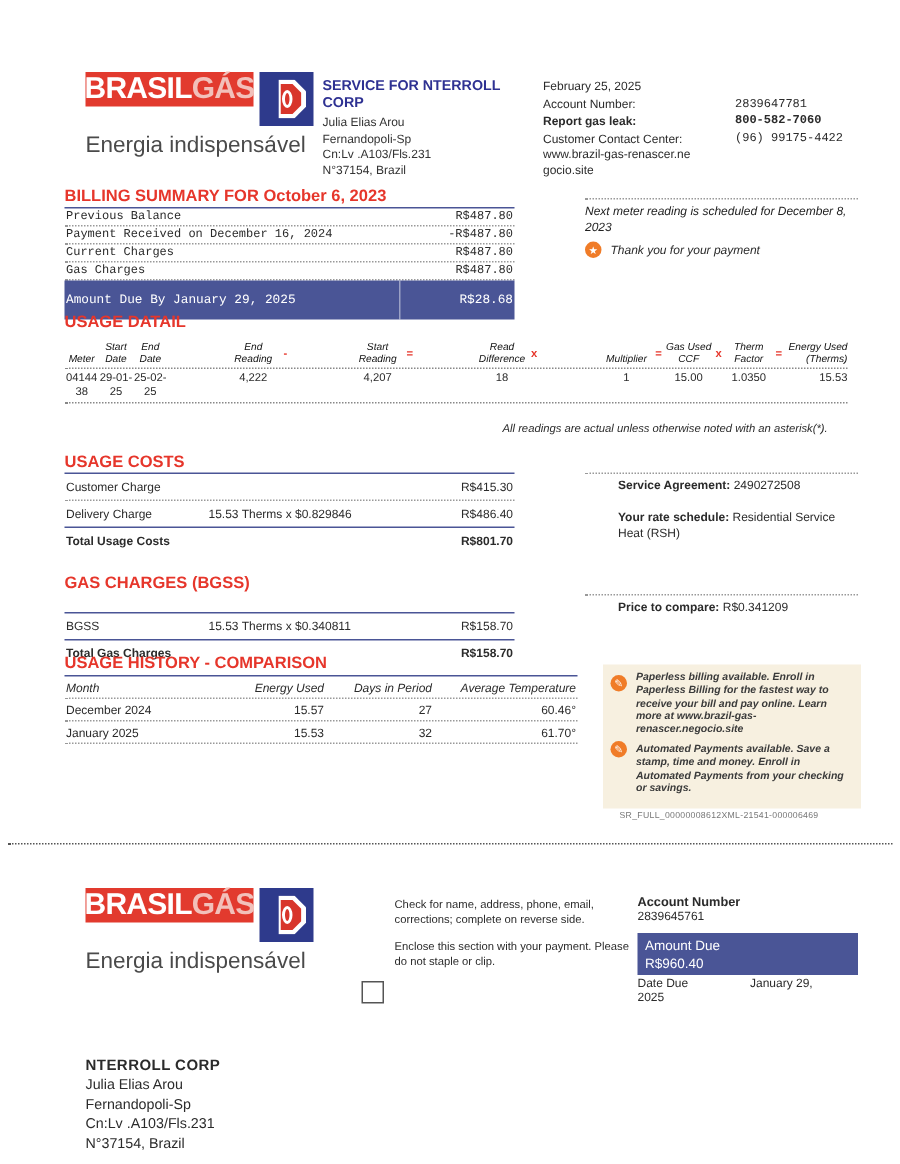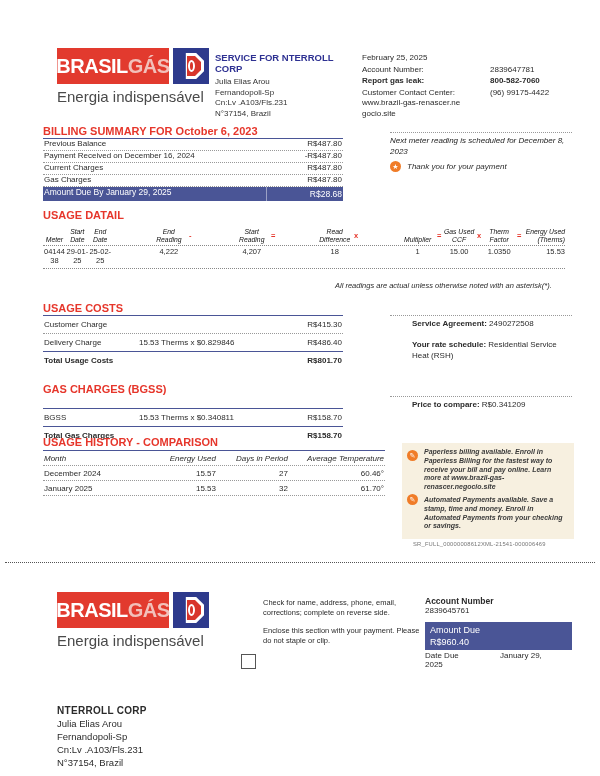--- a/index.html
+++ b/index.html
@@ -1,52 +1,52 @@
 <!DOCTYPE html>
 <html><head>
 <meta charset="utf-8">
 <style>
   html,body{margin:0;padding:0;background:#ffffff;}
   .page{position:relative;width:600px;height:776px;background:#fff;
         font-family:"Liberation Sans", sans-serif;color:#2b2b2b;overflow:hidden;}
 
   
   .logo-block{position:absolute;width:160px;}
-  .logo-red{position:absolute;left:0;top:0;width:112px;height:36px;background:#e23a2e;
+  .logo-red{position:absolute;left:0;top:0;width:112px;height:23px;background:#e23a2e;
             display:flex;align-items:center;justify-content:center;text-align:right;}
   .logo-red .b1{color:#fff;font-weight:bold;font-size:20px;letter-spacing:-0.5px;}
   .logo-red .b2{color:#f2c0ba;font-weight:bold;font-size:20px;letter-spacing:-0.5px;}
   .logo-blue{position:absolute;left:116px;top:0;width:36px;height:36px;background:#2e3a8c;
              display:flex;align-items:center;justify-content:center;}
   .oct-w{width:26px;height:26px;background:#fff;display:flex;align-items:center;justify-content:center;
          clip-path:polygon(30% 0,70% 0,100% 30%,100% 70%,70% 100%,30% 100%);}
   .oct-r{width:20px;height:20px;background:#d8352b;display:flex;align-items:center;justify-content:center;
          clip-path:polygon(30% 0,70% 0,100% 30%,100% 70%,70% 100%,30% 100%);}
   .oct-c{width:7px;height:12px;border:2px solid #fff;border-radius:50%;box-sizing:border-box;}
   .tagline{position:absolute;left:0;top:40px;font-size:15px;color:#4a4a4a;width:170px;}
 
   
   .svc{position:absolute;left:215px;top:52px;width:145px;}
   .svc-title{color:#2e3192;font-weight:bold;font-size:9.5px;line-height:11px;margin-bottom:3px;}
   .svc-line{font-size:8px;line-height:10.5px;color:#333;}
   .hinfo{position:absolute;left:362px;top:52px;width:215px;font-size:8px;line-height:11.5px;}
   .hrow{display:flex;}
   .hrow .hl{width:128px;}
-  .hrow .hv{width:86px;}
+  .hrow .hv{width:86px;font-family:Liberation Mono, monospace;}
   .bold{font-weight:bold;}
   .hsite{width:100px;word-break:break-all;line-height:10.5px;margin-top:0;}
 
   
   .sec-title{position:absolute;left:43px;color:#e6362b;font-weight:bold;font-size:11px;}
 
   
   .bs-table{position:absolute;left:43px;top:138px;width:300px;border-top:1.5px solid #4a5596;font-size:8px;}
-  .bs-row{display:flex;justify-content:space-between;align-items:flex-start;height:11px;
-          border-bottom:1px dotted #999;padding:0 1px;}
-  .bs-due{background:#4a5596;color:#fff;height:14px;border-bottom:none;font-size:8.5px;}
+  .bs-row{display:flex;justify-content:space-between;align-items:center;height:11px;
+          border-bottom:1px dotted #999;padding:0 1px;font-family:Liberation Mono, monospace;}
+  .bs-due{background:#4a5596;color:#fff;height:26px;border-bottom:none;font-size:8.5px;}
   .bs-due .bs-value{border-left:1px solid rgba(255,255,255,.45);width:76px;text-align:right;height:100%;
                     display:flex;align-items:center;justify-content:flex-end;padding-left:4px;box-sizing:border-box;}
   .note-block{position:absolute;left:390px;top:132px;width:182px;border-top:1px dotted #999;
               font-size:8px;font-style:italic;color:#222;padding-top:3px;line-height:10.5px;}
   .thanks{position:absolute;left:390px;top:161px;display:flex;align-items:center;gap:6px;
           font-size:8px;font-style:italic;}
   .o-icon{width:11px;height:11px;border-radius:50%;background:#f07c28;color:#fff;display:flex;
           align-items:center;justify-content:center;font-size:7px;font-style:normal;flex:0 0 auto;}
 
   

